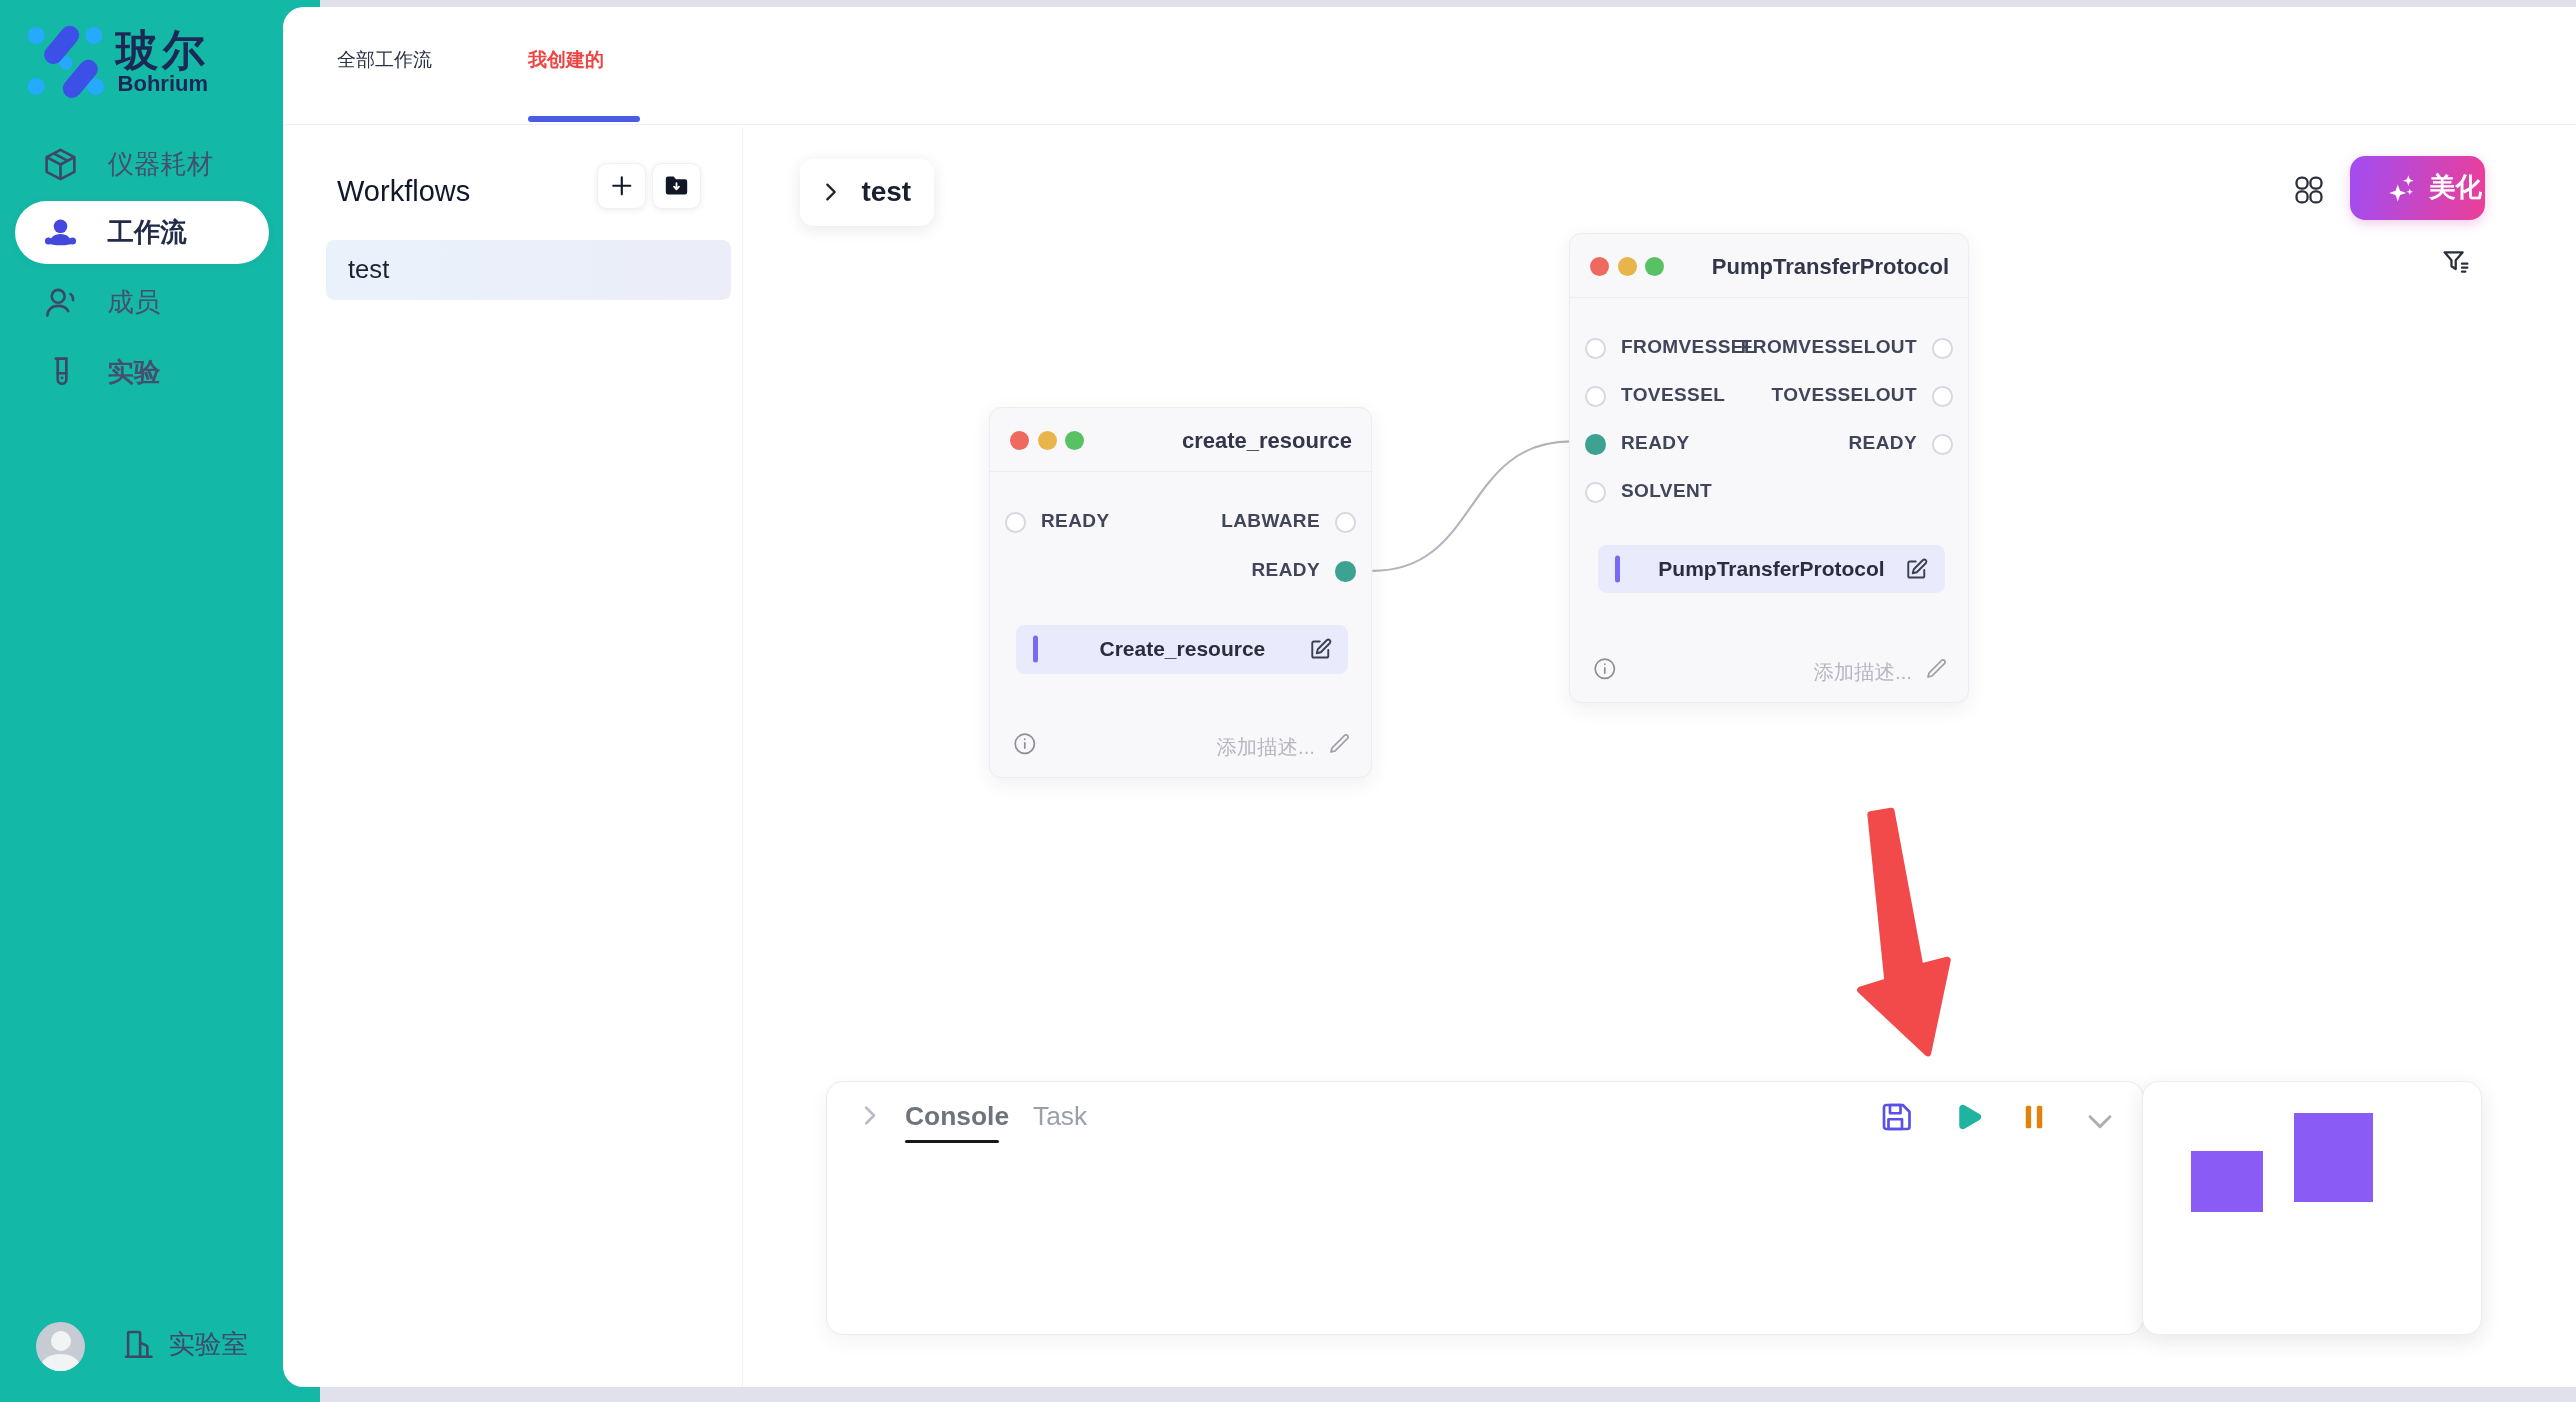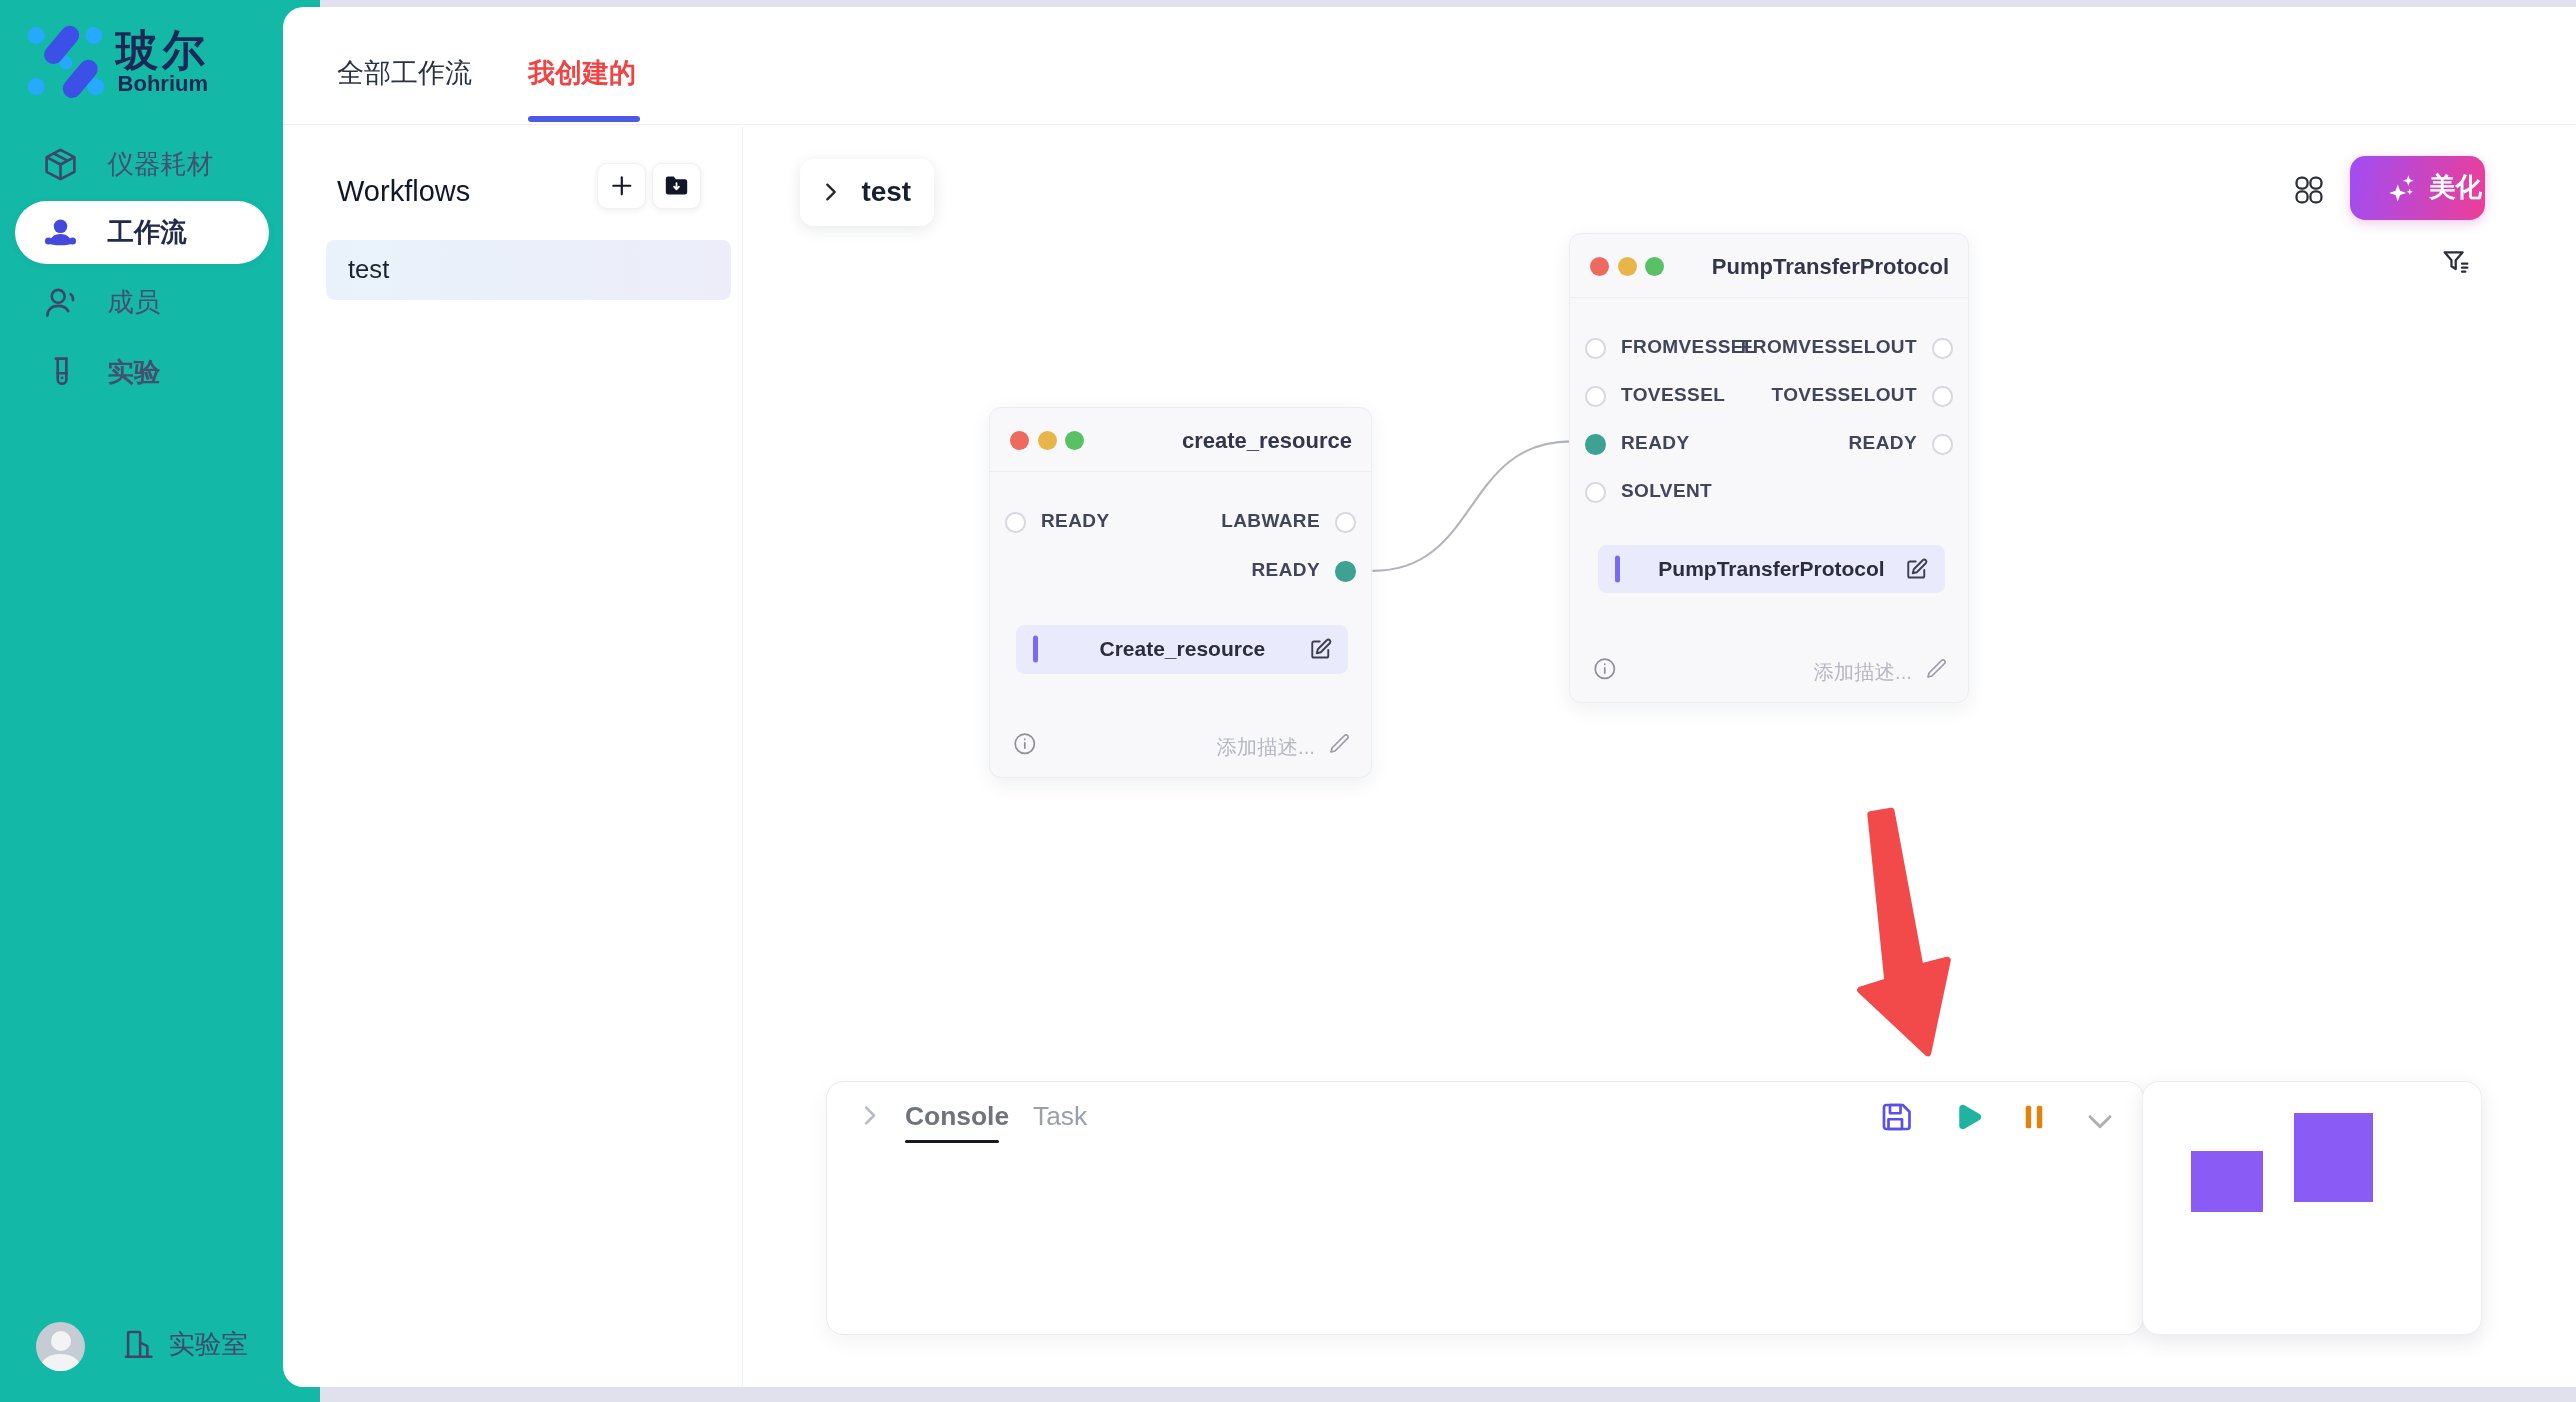--- a/index.html
+++ b/index.html
@@ -20,21 +20,21 @@
   .sb-footer { position:absolute; left:0; bottom:27px; width:283px; height:55px; }
   .avatar { position:absolute; left:36px; top:1.7px; width:49px; height:49px; border-radius:50%; background:#c6cbd4; overflow:hidden; }
   .avatar:before { content:""; position:absolute; left:14.5px; top:9.4px; width:20.4px; height:20.4px; border-radius:50%; background:#f2f3f5; }
   .avatar:after { content:""; position:absolute; left:5.1px; top:32px; width:39px; height:25.6px; border-radius:50%; background:#f2f3f5; }
   .lab { position:absolute; left:121px; top:6.8px; display:flex; align-items:center; }
   .lab-label { margin-left:13.6px; font-size:26.4px; color:#3e4a6b; }
 
   
   .main { position:absolute; left:283px; top:6.8px; right:0; bottom:15.3px; background:#ffffff; border-radius:20.4px 0 0 20.4px; }
   .tabs-bar { position:absolute; left:0; top:0; right:0; height:118px; border-bottom:1.7px solid #eef0f3; }
-  .tab { position:absolute; top:48px; font-size:27px; color:#2a3242; cursor:pointer; }
+  .tab { position:absolute; top:40px; font-size:19px; color:#2a3242; cursor:pointer; }
   .tab-all { left:54px; }
   .tab-mine { left:245px; font-weight:700; color:#ef4444; }
   .tab-underline { position:absolute; left:245px; top:109px; width:112px; height:6px; border-radius:3.4px; background:#4c5ae8; }
 
   
   .wf-panel { position:absolute; left:0; top:120px; width:460px; bottom:0; border-right:1.7px solid #eef0f3; }
   .wf-title { position:absolute; left:54px; top:48px; font-size:29px; font-weight:400; color:#10182b; }
   .panel-btn { position:absolute; top:36px; width:49px; height:46px; background:#fff; border:0.9px solid #f0f0f5; border-radius:10.2px; box-shadow:0 1.7px 6.8px rgba(30,35,60,.07); display:flex; align-items:center; justify-content:center; cursor:pointer; }
   .btn-plus { left:314px; }
   .btn-import { left:369px; }

